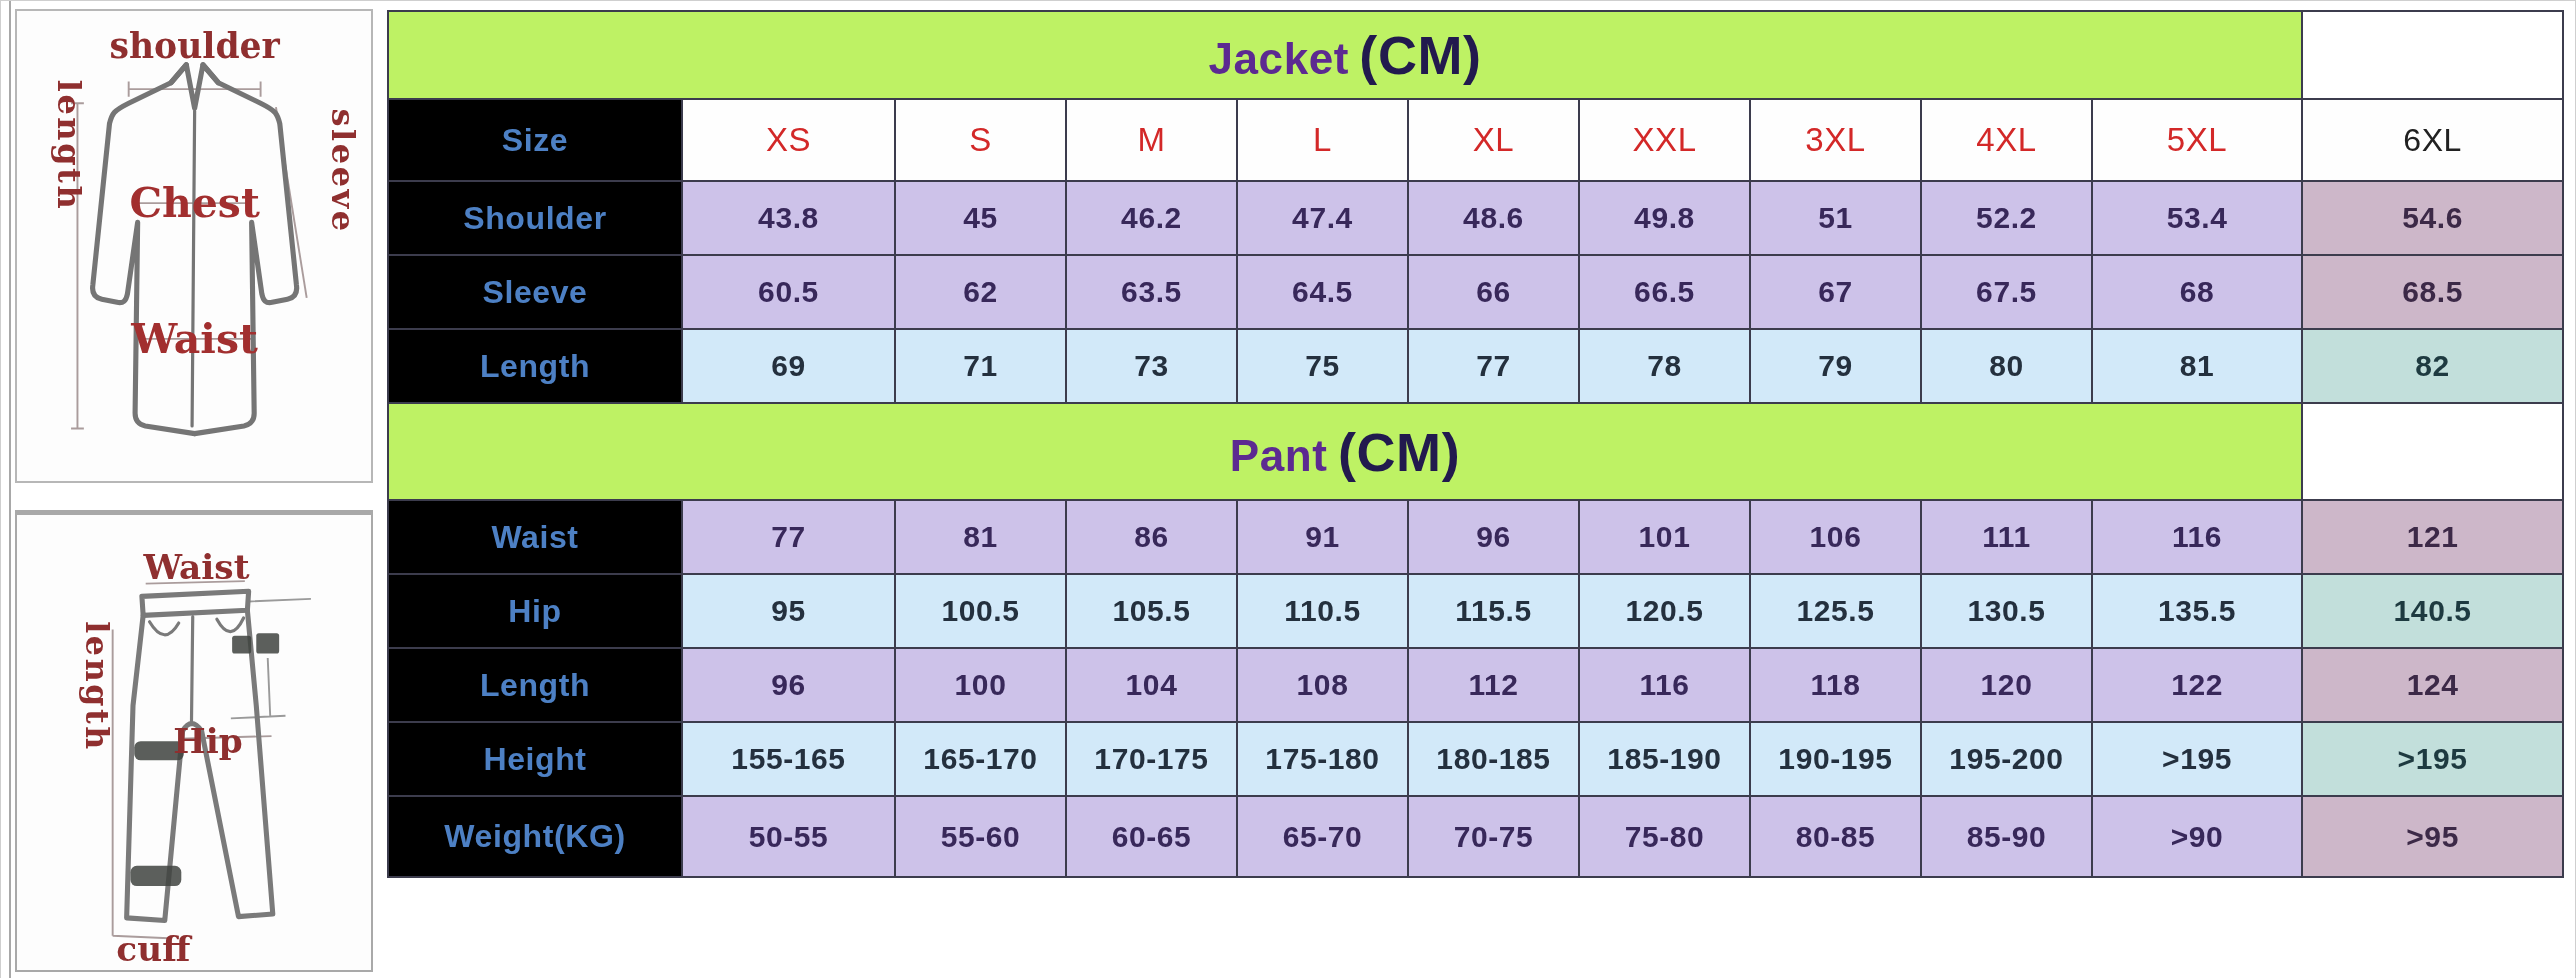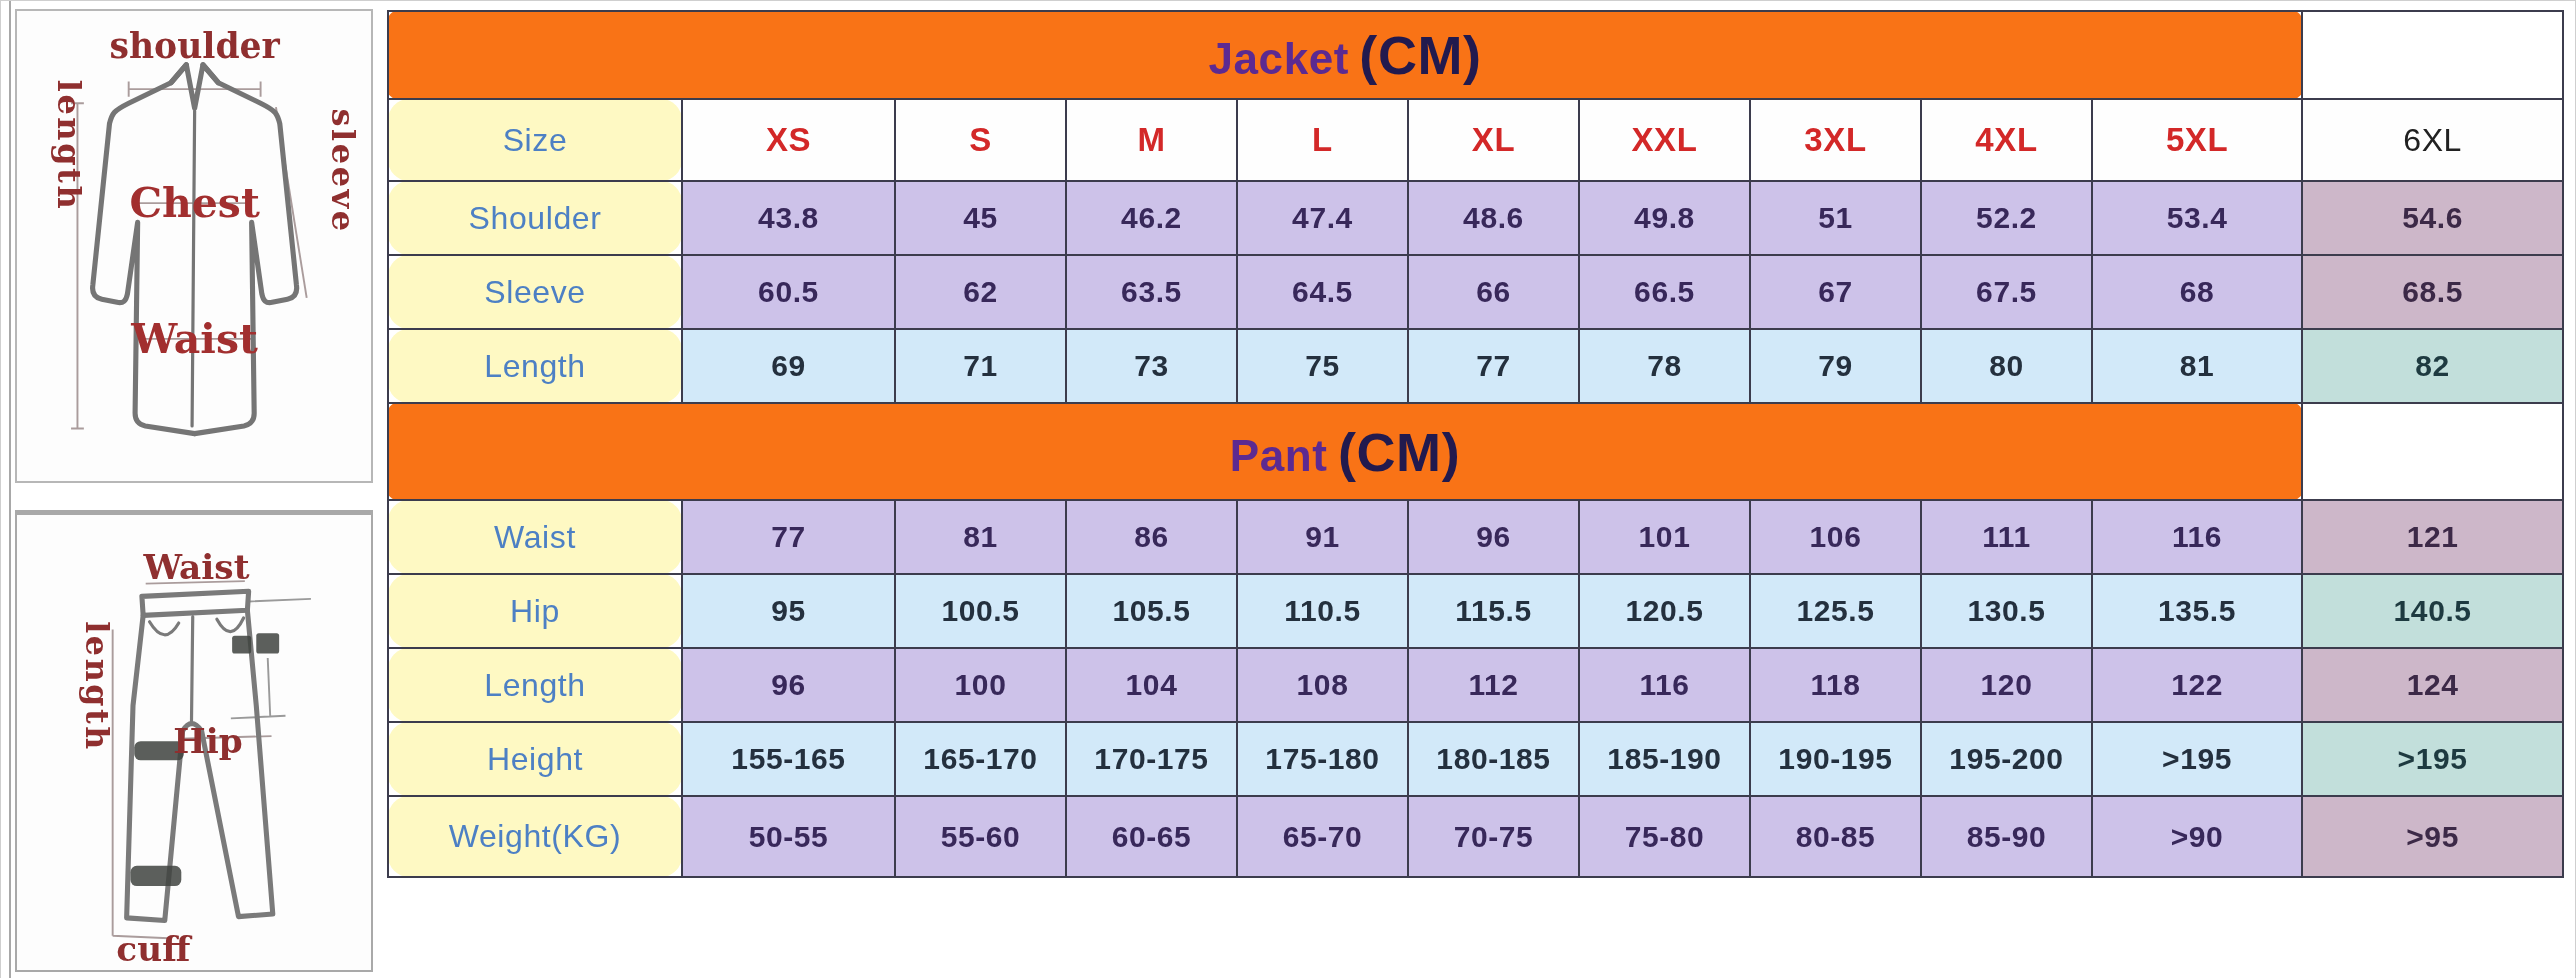--- a/index.html
+++ b/index.html
@@ -28,27 +28,27 @@
   .size-table td{
     border:2.6px solid #3c3c4d;text-align:center;vertical-align:middle;
     padding:0;letter-spacing:0.6px;overflow:hidden;
   }
   .r-title{height:88px;}
   .r-header{height:82px;}
   .r-data{height:74px;}
   .r-title2{height:97px;margin-top:24px;}
   .r-last{height:81px;}
 
-  .title-cell{background:#f97316;border-radius:9px;}
+  .title-cell{background:#bef264;}
   .tc-jacket{border-right:none;}
   .t-main{font-size:44px;font-weight:800;color:#5c2a91;}
   .t-unit{font-size:54px;font-weight:800;color:#221a4e;margin-left:10.3px;}
 
-  .label-cell{background:#fef9c3;color:#4d80c4;font-size:32px;font-weight:400;border-radius:21px;}
-  .size-cell{background:#fefefe;color:#d32828;font-size:33px;font-weight:700;}
+  .label-cell{background:#000000;color:#4d80c4;font-size:32px;font-weight:700;}
+  .size-cell{background:#fefefe;color:#d32828;font-size:33px;font-weight:400;}
   .size-6xl{color:#212121;font-weight:400;font-size:32px;}
 
   .val{font-size:30px;font-weight:700;}
   .purple{background:#cdc2e9;color:#38285a;margin-top:19px;}
   .blue{background:#d2e9f9;color:#24303e;}
   .pink6{background:#cdb7c9;color:#3c2947;}
   .teal6{background:#c2dfdb;color:#1e3a40;}
 
   .v6{border-left:3.9px solid #20202a;border-top-width:3.9px;border-top-color:#20202a;}
   .v6l{border-left:3.9px solid #20202a;margin-left:12px;}

